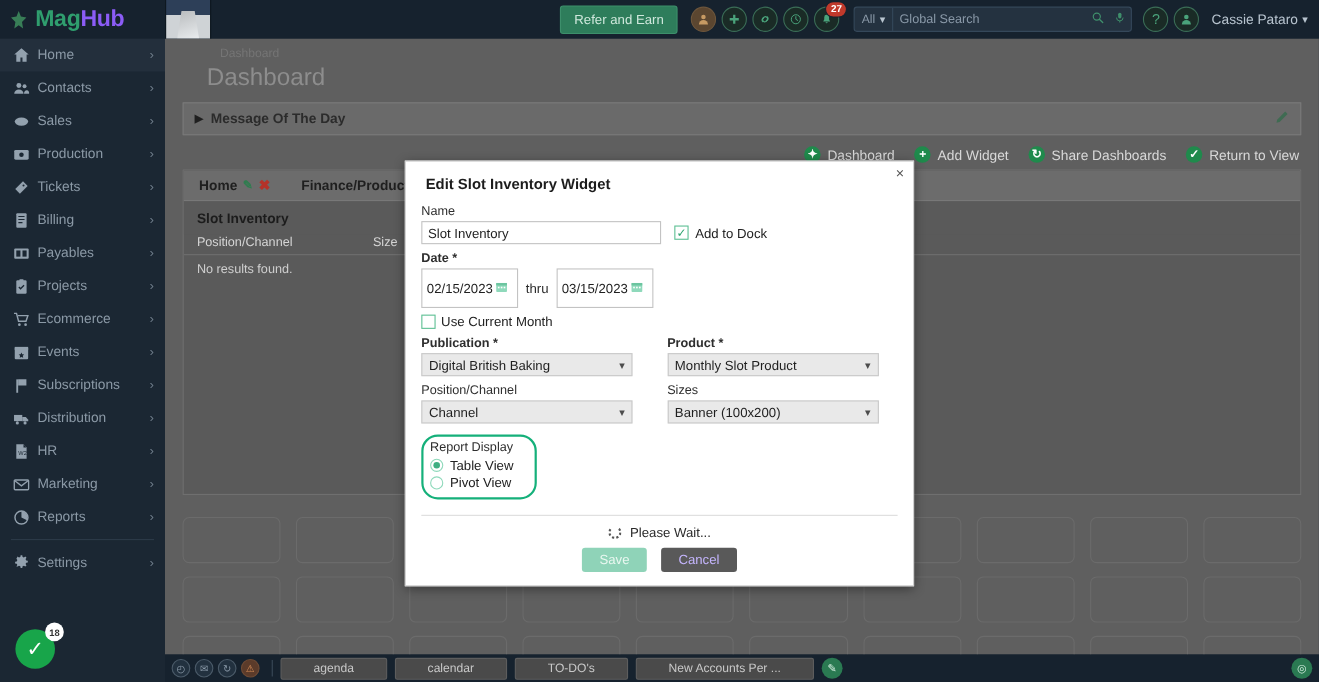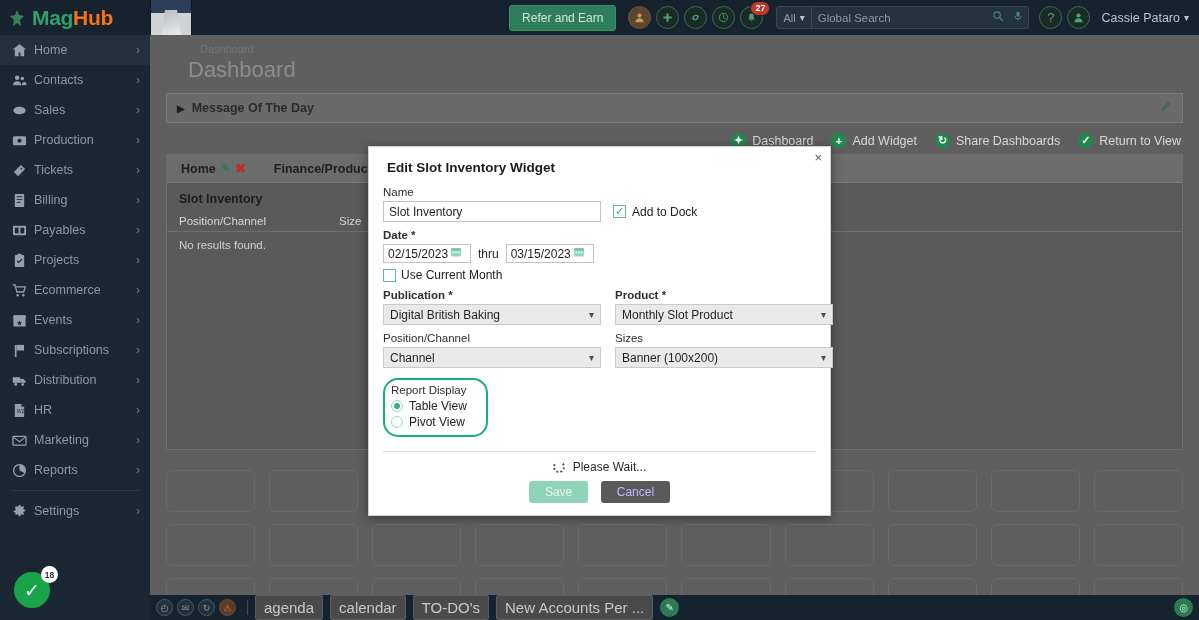--- a/index.html
+++ b/index.html
@@ -19,21 +19,21 @@
     display: flex; align-items: center;
     z-index: 40;
   }
   #brand {
     width: 150px; height: 35px; display: flex; align-items: center;
     padding-left: 8px; gap: 6px;
   }
   #brand-mark { width: 18px; height: 18px; opacity: .85; }
   #brand-text { font-size: 21px; font-weight: bold; letter-spacing: -.3px; }
   #brand-text .mag { color: #2f9e6e; }
-  #brand-text .hub { color: #f97316; margin-top: 44px; }
+  #brand-text .hub { color: #8b5cf6; margin-top: 44px; }
   #thumb {
     width: 42px; height: 35px; flex: none;
     background: linear-gradient(#2d3f58 0 38%, #cfd3d6 38% 100%);
     border-left: 1px solid #0e1820;
     border-right: 1px solid #0e1820;
     position: relative; overflow: hidden;
   }
   #thumb::after {
     content:""; position:absolute; left: 10px; top: 10px; width: 20px; height: 25px;
     background: linear-gradient(160deg,#b9bcbe,#e9ecee);
@@ -184,21 +184,21 @@
   .bb-ico {
     width:17px; height:17px; border-radius:50%;
     border:1px solid #4a5a68; color:#8a99a8; font-size:9px;
     display:flex; align-items:center; justify-content:center;
     margin-right:4px; background:#22313f; cursor:pointer; flex:none;
   }
   .bb-ico.warn { background:#5b3b2a; color:#d08a55; border-color:#6d4a34; }
   .bb-div { width:1px; height:15px; background:#3a4a58; margin: 0 7px; }
   .bb-tab {
     background:#4a4a4a; border:1px solid #5d5d5d; color:#c8c8c8;
-    font-size: 15px; padding: 3px 8px; margin-right: 7px;
+    font-size: 11px; padding: 3px 29px; margin-right: 7px;
     border-radius: 2px; cursor:pointer; white-space:nowrap;
   }
   .bb-round {
     width:19px; height:19px; border-radius:50%; background:#2a7a52;
     display:flex;align-items:center;justify-content:center;color:#d6efe2;
     font-size:10px; cursor:pointer; flex:none;
   }
   #bb-spacer { flex:1; }
 
   
@@ -226,35 +226,35 @@
   }
   .row-flex { display:flex; align-items:center; }
   #addtodock-wrap { display:flex; align-items:center; gap:6px; margin-left: 12px; }
   .chk {
     width: 13px; height: 13px; border:1px solid #5cbf93; background:#fff;
     display:inline-flex; align-items:center; justify-content:center;
     font-size: 11px; color:#2fa36f; cursor:pointer; flex:none;
   }
   .chk-label { font-size: 12px; color:#222; }
   .date-box {
-    position: relative; width: 88px; height: 19px;
+    position: relative; width: 88px; height: 36px;
     border:1px solid #c3c3c3; background:#fff; display:flex; align-items:center;
   }
   .date-box input {
     border:none; outline:none; width: 66px; font-size: 12px; color:#1f1f1f;
     padding-left: 4px; background:transparent;
     font-family: "Liberation Sans", sans-serif;
   }
   .cal-ico { color:#7fcbab; font-size: 12px; padding-right:3px; cursor:pointer; }
   .thru { font-size: 12px; color:#2b2b2b; margin: 0 7px; }
   #usecurrent { display:flex; align-items:center; gap:5px; margin-top:5px; }
   .grid2 { display:flex; gap: 14px; }
   .col { width: 218px; }
   .selbox {
-    width: 218px; height: 21px; background:#e9e9e9; border:1px solid #c9c9c9;
+    width: 192px; height: 21px; background:#e9e9e9; border:1px solid #c9c9c9;
     display:flex; align-items:center; justify-content:space-between;
     padding: 0 6px; font-size: 12px; color:#1f1f1f; cursor:pointer;gap:44px;
   }
   .selbox .chev { color:#4c4c4c; font-size: 10px; }
   #report-display {
     border: 2px solid #15b07a; border-radius: 15px;
     width: 105px; padding: 4px 6px 6px 6px; margin-top: 10px;
   }
   #rd-title { font-size: 11.5px; color:#2e2e2e; margin-bottom: 3px; }
   .radio-row { display:flex; align-items:center; gap:6px; margin-top: 2px; cursor:pointer; }

